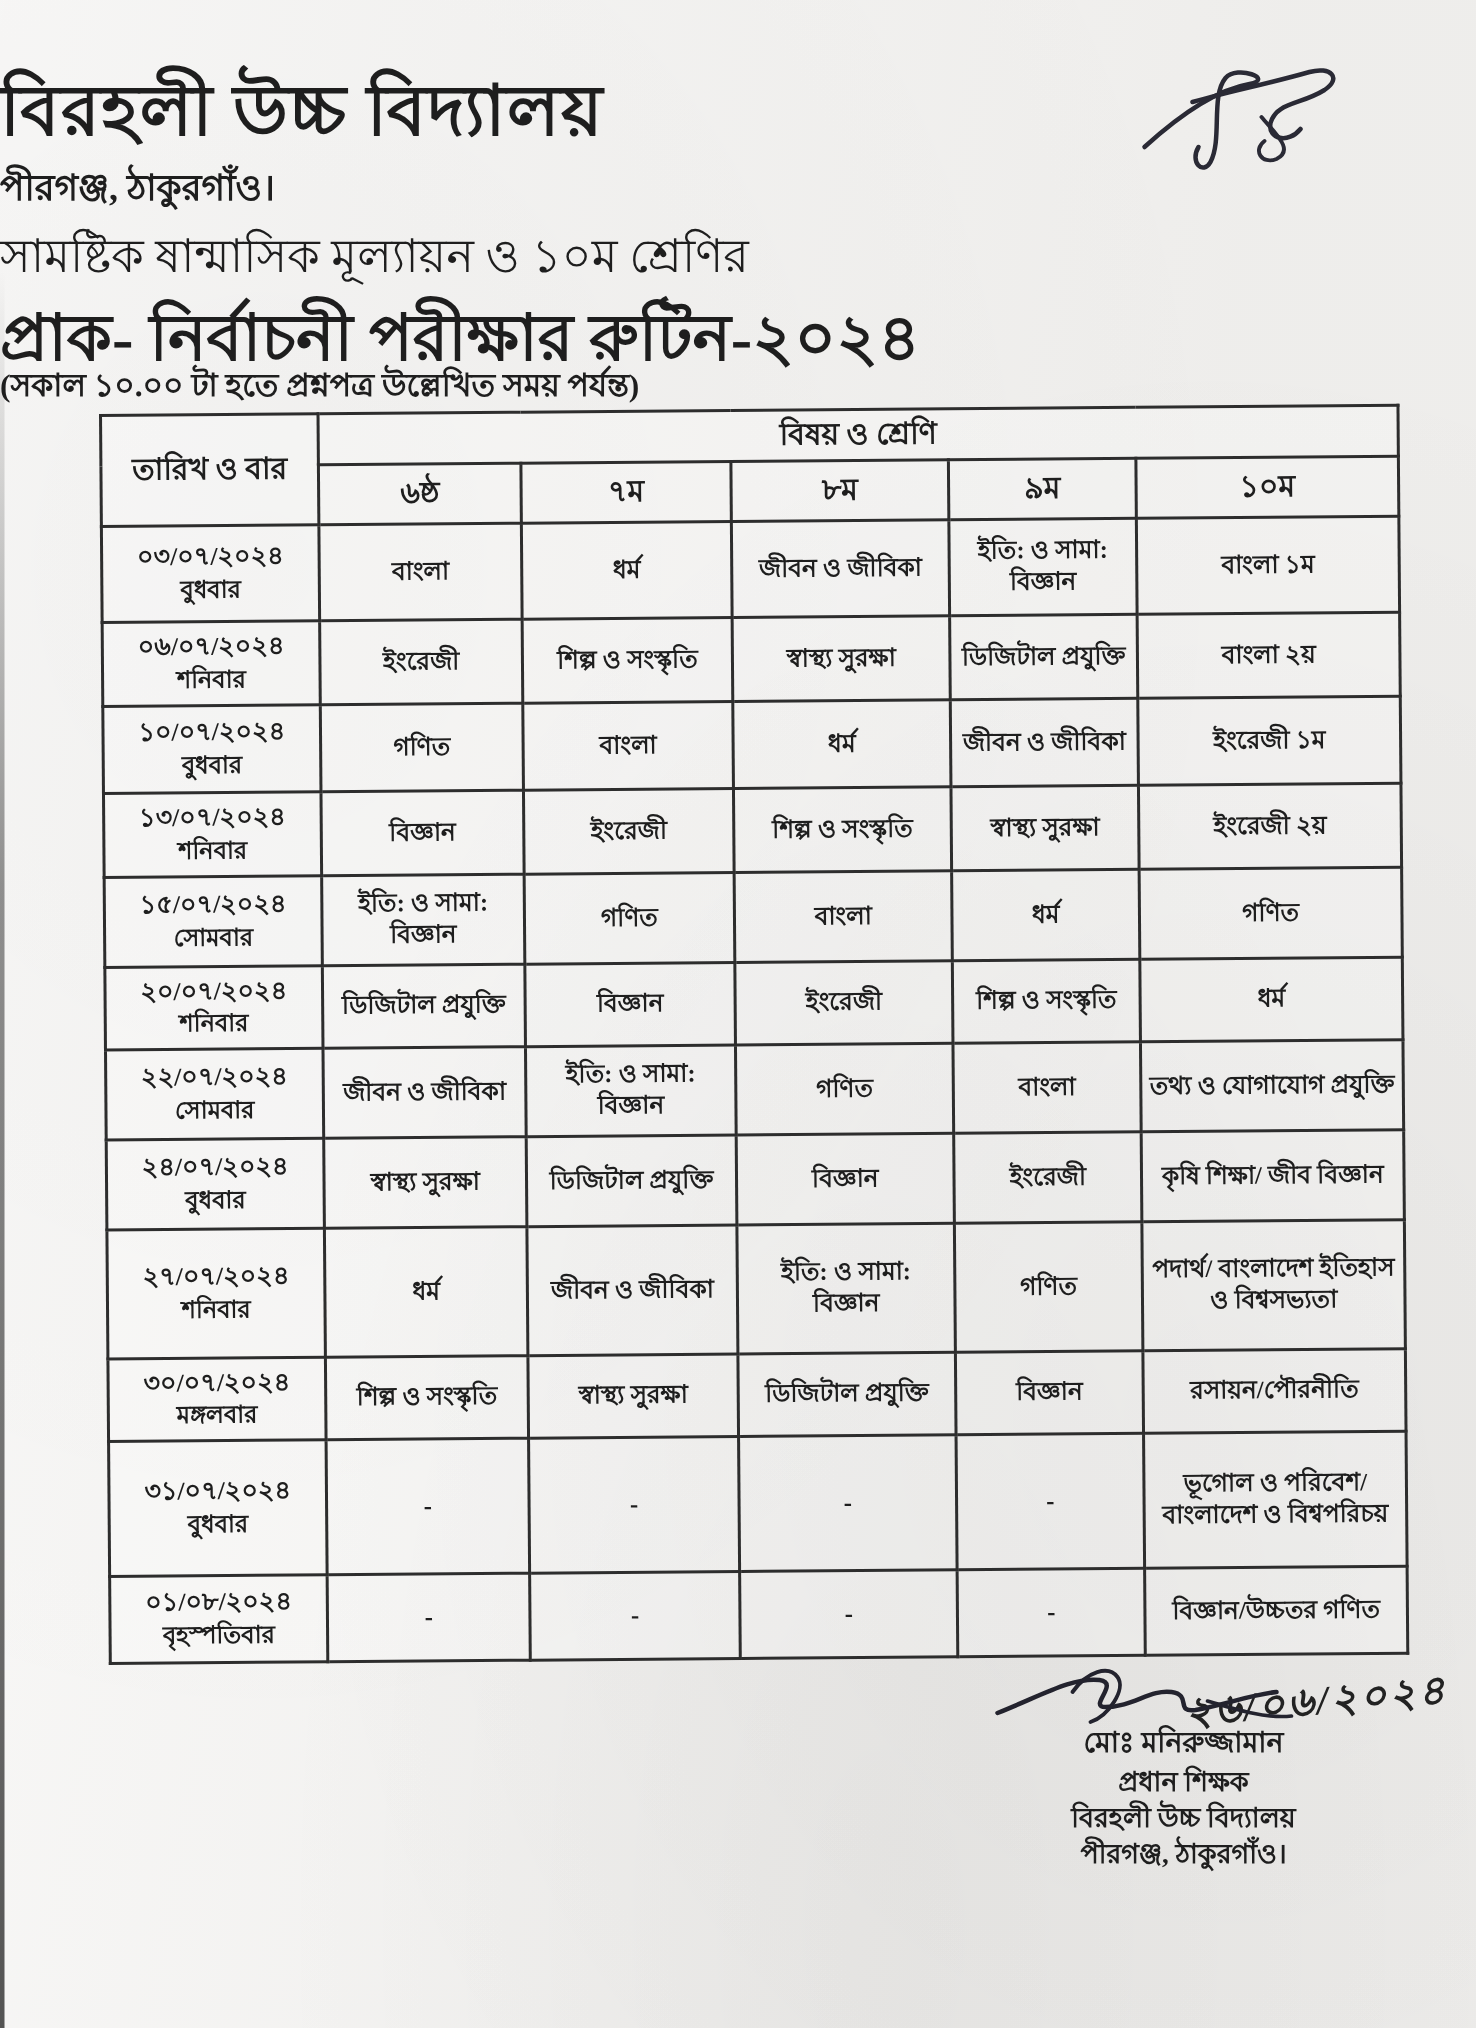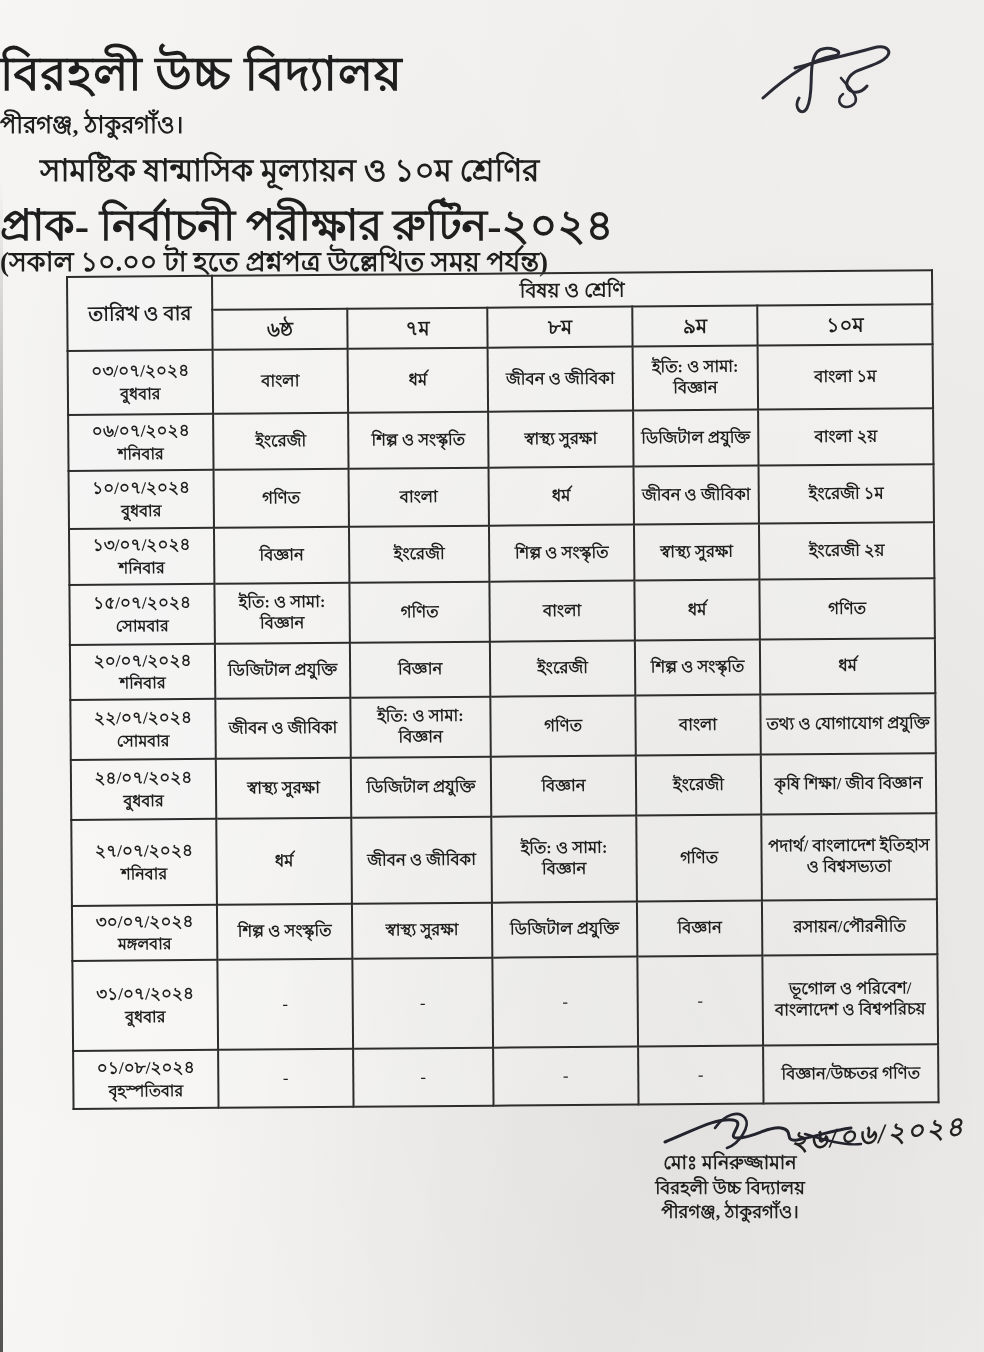--- a/index.html
+++ b/index.html
@@ -17,23 +17,23 @@
   .scan-edge-left{
     position:absolute;left:0;top:180px;bottom:0;width:3px;
     background:linear-gradient(to bottom, rgba(20,20,20,0), rgba(20,20,20,.45) 35%, rgba(15,15,15,.7));
     z-index:5;
   }
   .school-name{
     position:absolute;left:0;right:60px;top:38px;
     font-size:47px;font-weight:700;letter-spacing:1px;
   }
   .school-loc{position:absolute;left:0;right:110px;top:106px;font-size:24px;font-weight:600;}
-  .title1{position:absolute;left:0;right:40px;top:146px;font-size:31px;font-weight:700;margin-left:40px;}
+  .title1{position:absolute;left:0;right:40px;top:146px;font-size:31px;font-weight:400;}
   .title2{position:absolute;left:0;right:60px;top:193px;font-size:43px;font-weight:700;}
-  .time-note{position:absolute;left:0;right:50px;top:241px;font-size:27px;font-weight:600;}
+  .time-note{position:absolute;left:0;right:50px;top:241px;font-size:21px;font-weight:600;}
   .hdr-scribble{position:absolute;left:755px;top:38px;width:150px;height:95px;z-index:4;}
 
   
   table.routine{
     position:absolute;left:66px;top:276px;width:865px;
     border-collapse:collapse;table-layout:fixed;
     transform:rotate(-0.45deg);transform-origin:0 0;
     background:rgba(255,255,255,0.25);
   }
   table.routine th, table.routine td{
@@ -62,21 +62,21 @@
   tbody tr:nth-child(12){height:58px;}
 
   
   .sig-scribble{position:absolute;left:655px;top:1100px;width:320px;height:72px;z-index:3;}
   .sig-date{
     position:absolute;left:790px;top:1112px;width:200px;
     font-size:27px;font-weight:600;transform:rotate(-5deg);
     font-style:italic;color:#222;letter-spacing:2px;z-index:2;
   }
   .sig-block{
-    position:absolute;left:585px;top:1150px;width:290px;
+    position:absolute;left:644px;top:1150px;width:290px;
     text-align:center;line-height:1.35;
   }
   .sig-name{font-size:19px;font-weight:700;}
   .sig-line{font-size:18px;font-weight:600;}
 </style>
 </head>
 <body>
 
 <div class="scan-edge-left"></div>
 
@@ -261,15 +261,16 @@
 </table>
 
 <svg class="sig-scribble" viewBox="0 0 320 72" fill="none">
   <path d="M10 42 C 40 30, 60 18, 78 20 C 92 22, 70 38, 82 38 C 100 38, 112 26, 126 28 C 140 30, 128 42, 142 40 C 160 37, 178 30, 196 28" stroke="#23232e" stroke-width="3" stroke-linecap="round"></path>
   <path d="M60 28 C 70 14, 84 10, 90 18 C 96 26, 84 44, 72 48" stroke="#23232e" stroke-width="2.6" stroke-linecap="round"></path>
   <path d="M150 34 C 170 40, 190 46, 206 44" stroke="#23232e" stroke-width="2.4" stroke-linecap="round"></path>
 </svg>
 <div class="sig-date">২৬/০৬/২০২৪</div>
 <div class="sig-block">
   <div class="sig-name">মোঃ মনিরুজ্জামান</div>
+  <div class="sig-line">প্রধান শিক্ষক</div>
   <div class="sig-line">বিরহলী উচ্চ বিদ্যালয়</div>
   <div class="sig-line">পীরগঞ্জ, ঠাকুরগাঁও।</div>
 </div>
 
 </body></html>

